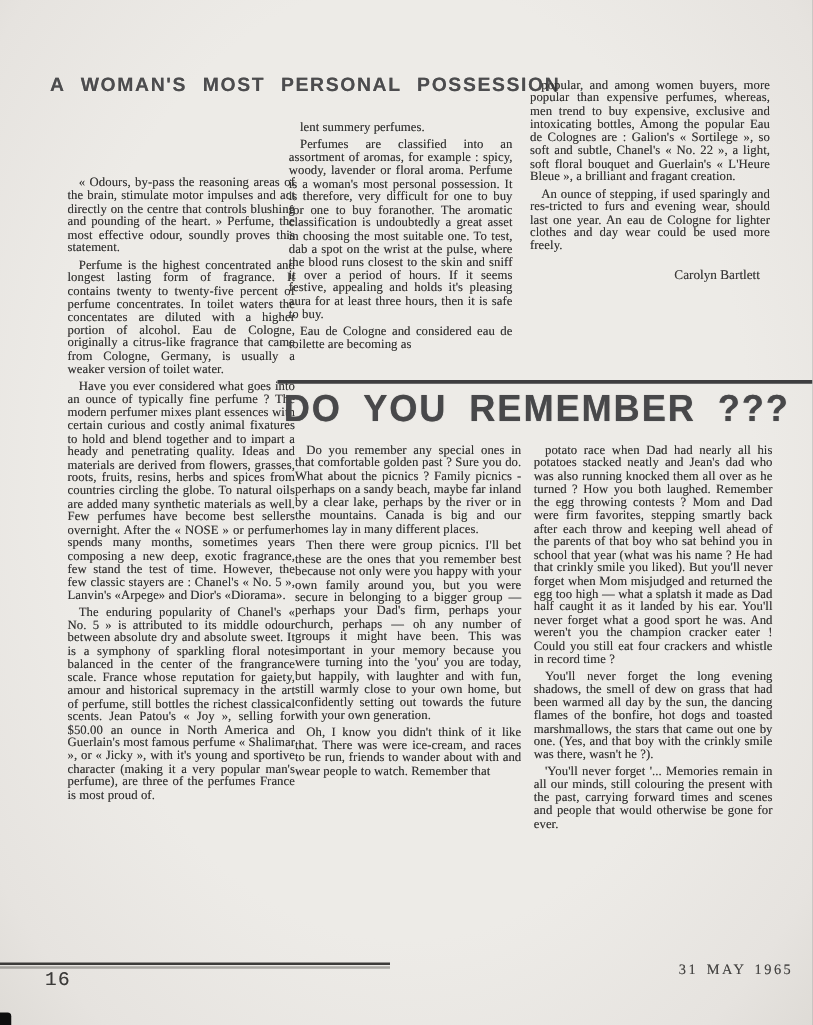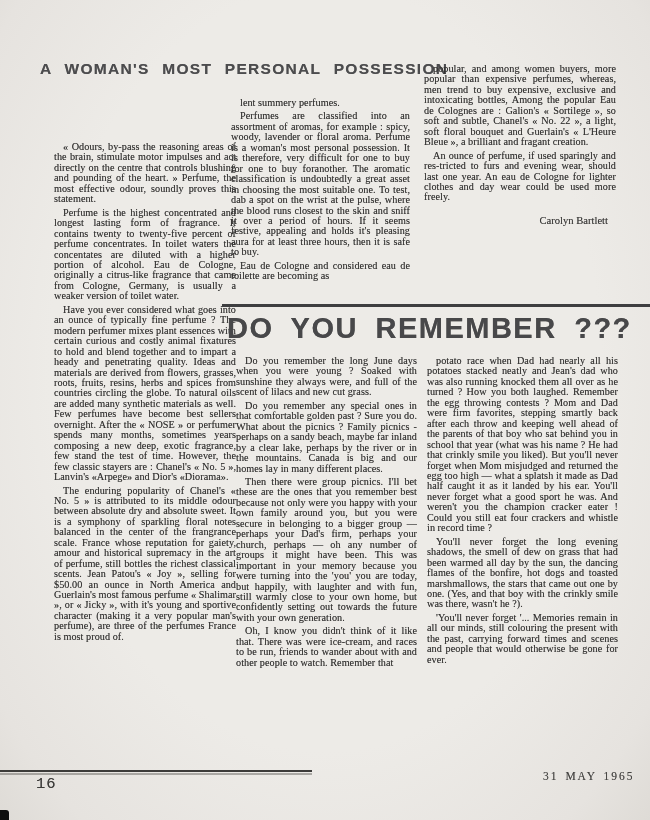--- a/index.html
+++ b/index.html
@@ -101,32 +101,31 @@
   </div>
 
   <div class="col a1c2">
     <p>lent summery perfumes.</p>
     <p>Perfumes are classified into an assortment of aromas, for example : spicy, woody, lavender or floral aroma. Perfume is a woman's most personal possession. It is therefore, very difficult for one to buy for one to buy foranother. The aromatic classification is undoubtedly a great asset in choosing the most suitable one. To test, dab a spot on the wrist at the pulse, where the blood runs closest to the skin and sniff it over a period of hours. If it seems festive, appealing and holds it's pleasing aura for at least three hours, then it is safe to buy.</p>
     <p>Eau de Cologne and considered eau de toilette are becoming as</p>
   </div>
 
   <div class="col a1c3">
     <p>popular, and among women buyers, more popular than expensive perfumes, whereas, men trend to buy expensive, exclusive and intoxicating bottles, Among the popular Eau de Colognes are : Galion's « Sortilege », so soft and subtle, Chanel's « No. 22 », a light, soft floral bouquet and Guerlain's « L'Heure Bleue », a brilliant and fragant creation.</p>
-    <p>An ounce of perfume, if used sparingly and res-tricted to furs and evening wear, should last one year. An eau de Cologne for lighter clothes and day wear could be used more freely.</p>
+    <p>An ounce of stepping, if used sparingly and res-tricted to furs and evening wear, should last one year. An eau de Cologne for lighter clothes and day wear could be used more freely.</p>
     <div class="byline">Carolyn Bartlett</div>
   </div>
 
   <div class="rule2"></div>
   <div class="headline2">DO YOU REMEMBER ???</div>
 
   <div class="col a2c1">
-    <p>Do you remember the long June days when you were young ? Soaked with sunshine they always were, and full of the scent of lilacs and new cut grass.</p>
     <p>Do you remember any special ones in that comfortable golden past ? Sure you do. What about the picnics ? Family picnics - perhaps on a sandy beach, maybe far inland by a clear lake, perhaps by the river or in the mountains. Canada is big and our homes lay in many different places.</p>
     <p>Then there were group picnics. I'll bet these are the ones that you remember best because not only were you happy with your own family around you, but you were secure in belonging to a bigger group — perhaps your Dad's firm, perhaps your church, perhaps — oh any number of groups it might have been. This was important in your memory because you were turning into the 'you' you are today, but happily, with laughter and with fun, still warmly close to your own home, but confidently setting out towards the future with your own generation.</p>
-    <p>Oh, I know you didn't think of it like that. There was were ice-cream, and races to be run, friends to wander about with and other people to watch. Remember that</p>
+    <p>Oh, I know you didn't think of it like that. There was were ice-cream, and races to be run, friends to wander about with and wear people to watch. Remember that</p>
   </div>
 
   <div class="col a2c2">
     <p>potato race when Dad had nearly all his potatoes stacked neatly and Jean's dad who was also running knocked them all over as he turned ? How you both laughed. Remember the egg throwing contests ? Mom and Dad were firm favorites, stepping smartly back after each throw and keeping well ahead of the parents of that boy who sat behind you in school that year (what was his name ? He had that crinkly smile you liked). But you'll never forget when Mom misjudged and returned the egg too high — what a splatsh it made as Dad half caught it as it landed by his ear. You'll never forget what a good sport he was. And weren't you the champion cracker eater ! Could you still eat four crackers and whistle in record time ?</p>
     <p>You'll never forget the long evening shadows, the smell of dew on grass that had been warmed all day by the sun, the dancing flames of the bonfire, hot dogs and toasted marshmallows, the stars that came out one by one. (Yes, and that boy with the crinkly smile was there, wasn't he ?).</p>
     <p>'You'll never forget '... Memories remain in all our minds, still colouring the present with the past, carrying forward times and scenes and people that would otherwise be gone for ever.</p>
   </div>
 
   <div class="footer-rule"></div>
   <div class="page-number">16</div>

